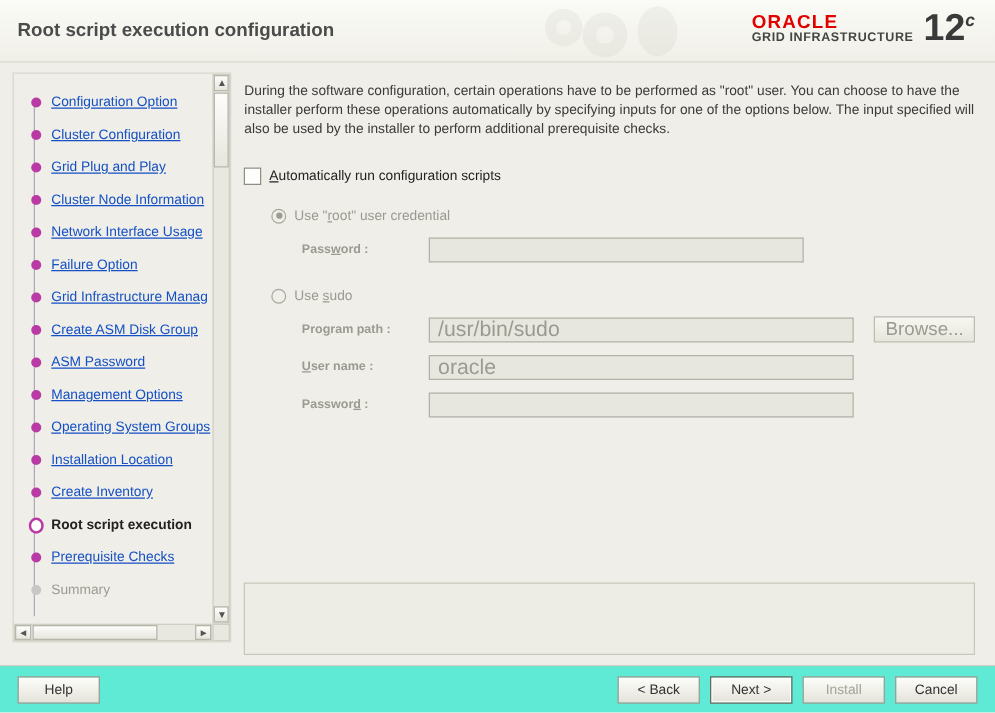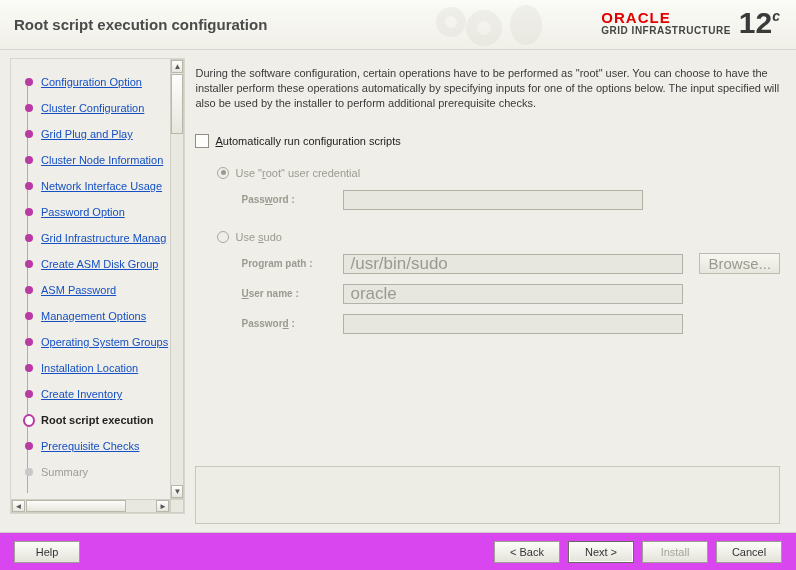--- a/index.html
+++ b/index.html
@@ -222,21 +222,21 @@
   }
 
   
   .footer {
     height: 38px;
     border-top: 1px solid #cfcec4;
     display: flex;
     align-items: center;
     padding: 0 14px;
     gap: 8px;
-    background: #d946ef;
+    background: #5eead4;
   }
   .btn {
     height: 22px;
     min-width: 66px;
     border: 1px solid #9f9e93;
     background: linear-gradient(#fdfdfa,#e4e3da);
     font-size: 11px;
     color: #333;
     padding: 0 8px;
     cursor: pointer;
@@ -297,21 +297,21 @@
           <div class="step ">
             <span class="step-bullet"></span>
             <span class="lbl">Cluster Node Information</span>
           </div>
           <div class="step ">
             <span class="step-bullet"></span>
             <span class="lbl">Network Interface Usage</span>
           </div>
           <div class="step ">
             <span class="step-bullet"></span>
-            <span class="lbl">Password Option</span>
+            <span class="lbl">Failure Option</span>
           </div>
           <div class="step ">
             <span class="step-bullet"></span>
             <span class="lbl">Grid Infrastructure Manag</span>
           </div>
           <div class="step ">
             <span class="step-bullet"></span>
             <span class="lbl">Create ASM Disk Group</span>
           </div>
           <div class="step ">

